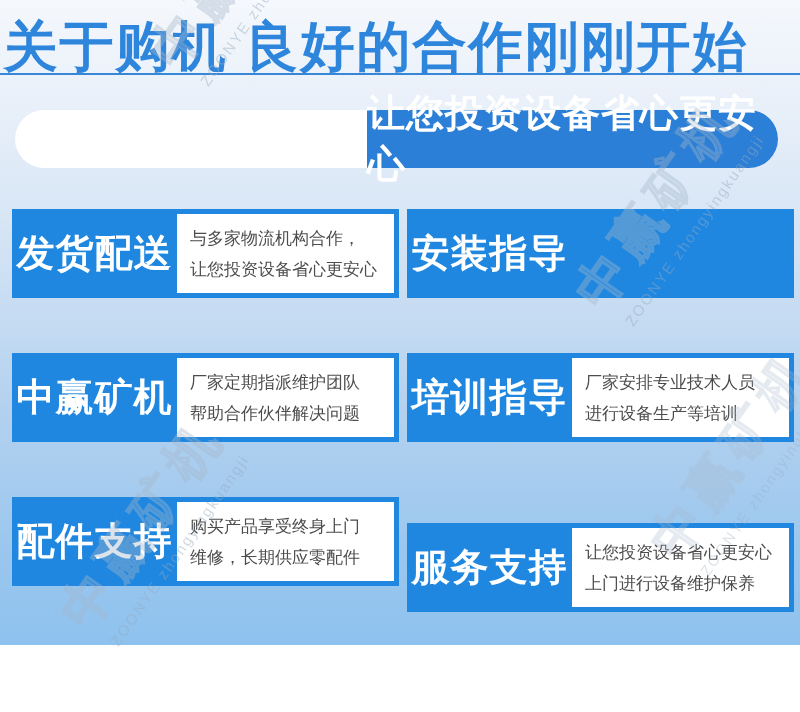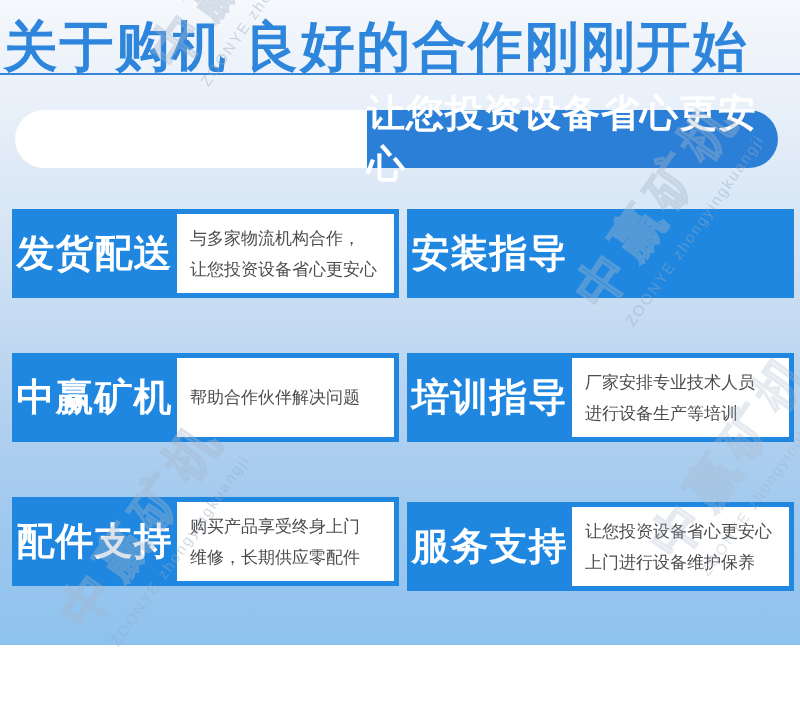--- a/index.html
+++ b/index.html
@@ -52,21 +52,21 @@
     background:#ffffff; display:flex; flex-direction:column; justify-content:center;
     padding:0 6px 0 13px;
   }
   .card-desc { font-size:17px; line-height:31px; color:var(--desc-gray,#4c4c4c); white-space:nowrap; }
 
   .card.r1c1 { left:12px;  top:209px;padding-left:47px; }
   .card.r1c2 { left:407px; top:209px; }
   .card.r2c1 { left:12px;  top:353px; }
   .card.r2c2 { left:407px; top:353px; }
   .card.r3c1 { left:12px;  top:497px; }
-  .card.r3c2 { left:407px; top:502px; }
+  .card.r3c2 { left:407px; top:523px; }
 
   .wm {
     position:absolute; z-index:5; pointer-events:none;
     transform:rotate(-55deg); text-align:center; white-space:nowrap;
   }
   .wm-cn {
     display:block; font-size:52px; font-weight:bold; letter-spacing:8px;
     color:transparent; -webkit-text-stroke:1.5px rgba(165,182,202,0.40);
   }
   .wm-en {
@@ -102,20 +102,21 @@
     </div>
   </div>
 
   <div class="card r1c2">
     <div class="card-title">安装指导</div>
   </div>
 
   <div class="card r2c1">
     <div class="card-title">中赢矿机</div>
     <div class="card-panel">
+      <div class="card-desc">厂家定期指派维护团队</div>
       <div class="card-desc">帮助合作伙伴解决问题</div>
     </div>
   </div>
 
   <div class="card r3c1">
     <div class="card-title">配件支持</div>
     <div class="card-panel">
       <div class="card-desc">购买产品享受终身上门</div>
       <div class="card-desc">维修，长期供应零配件</div>
     </div>

